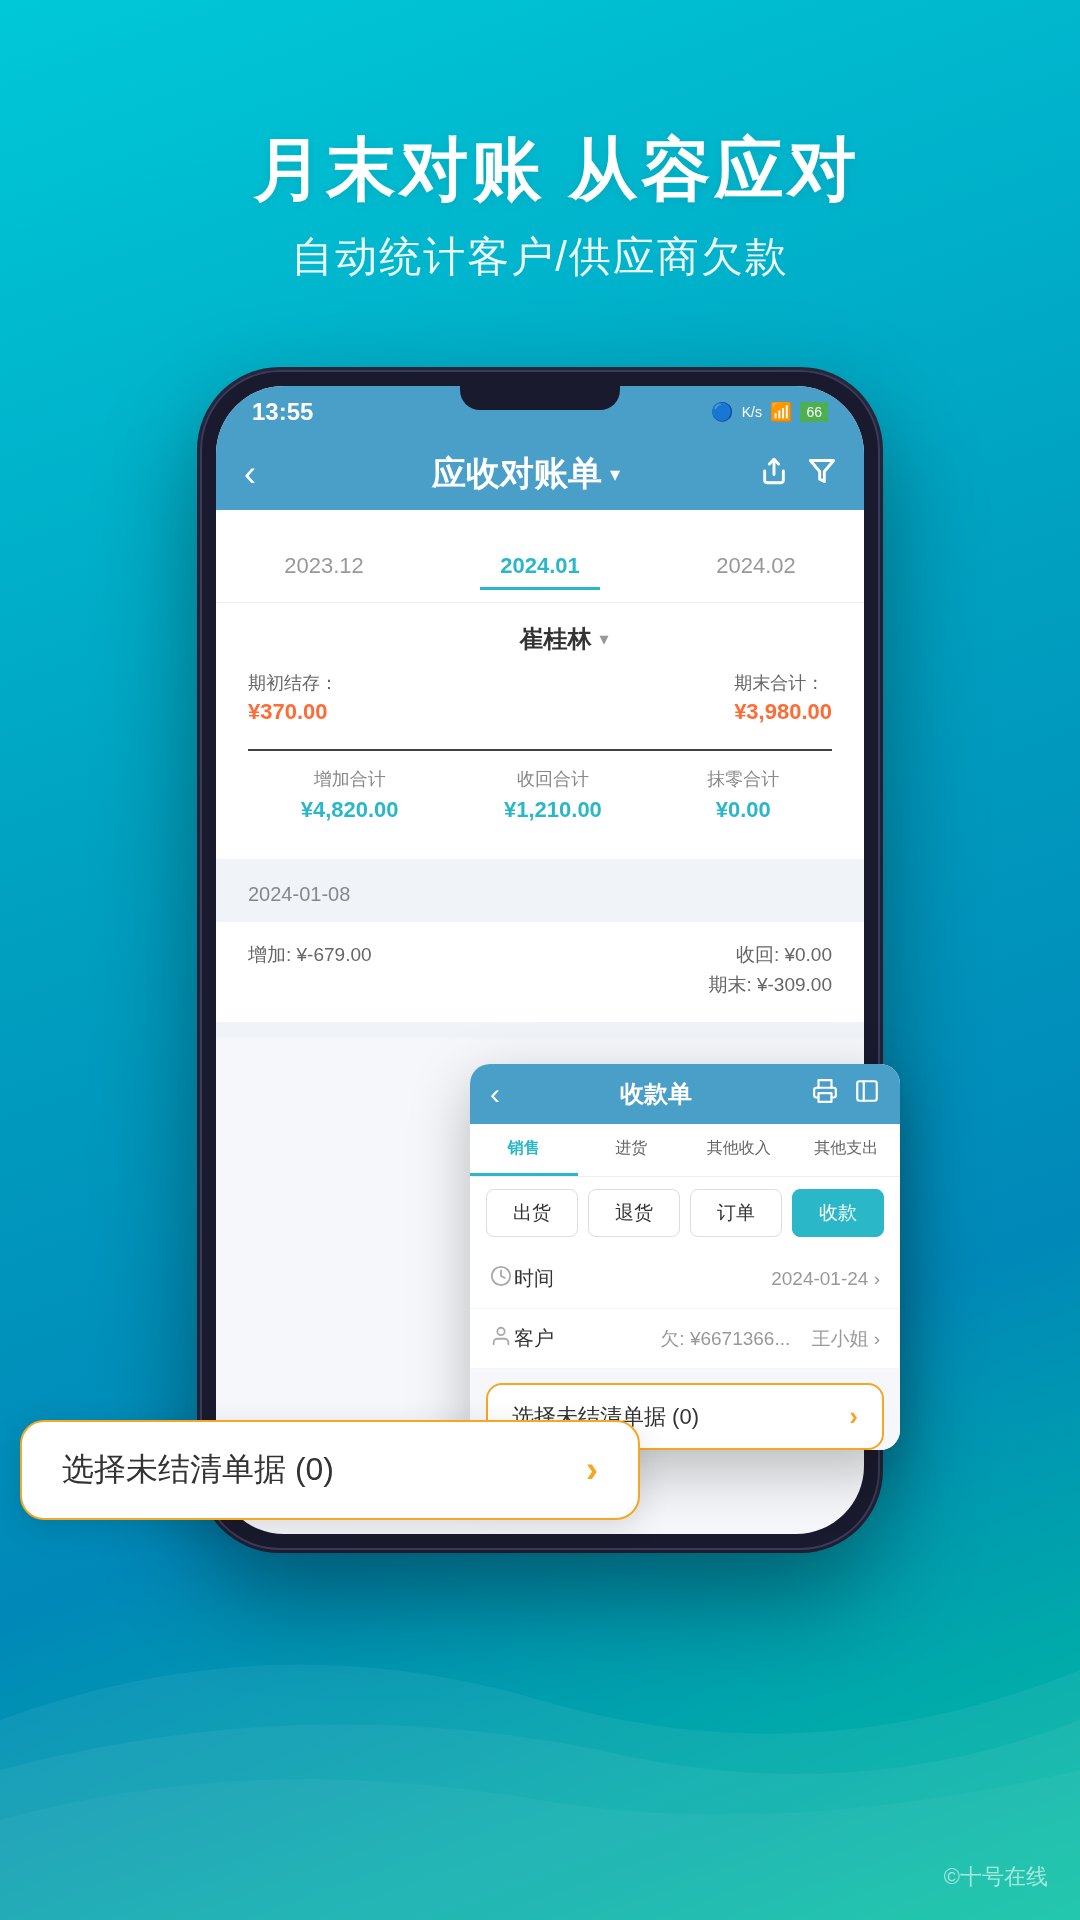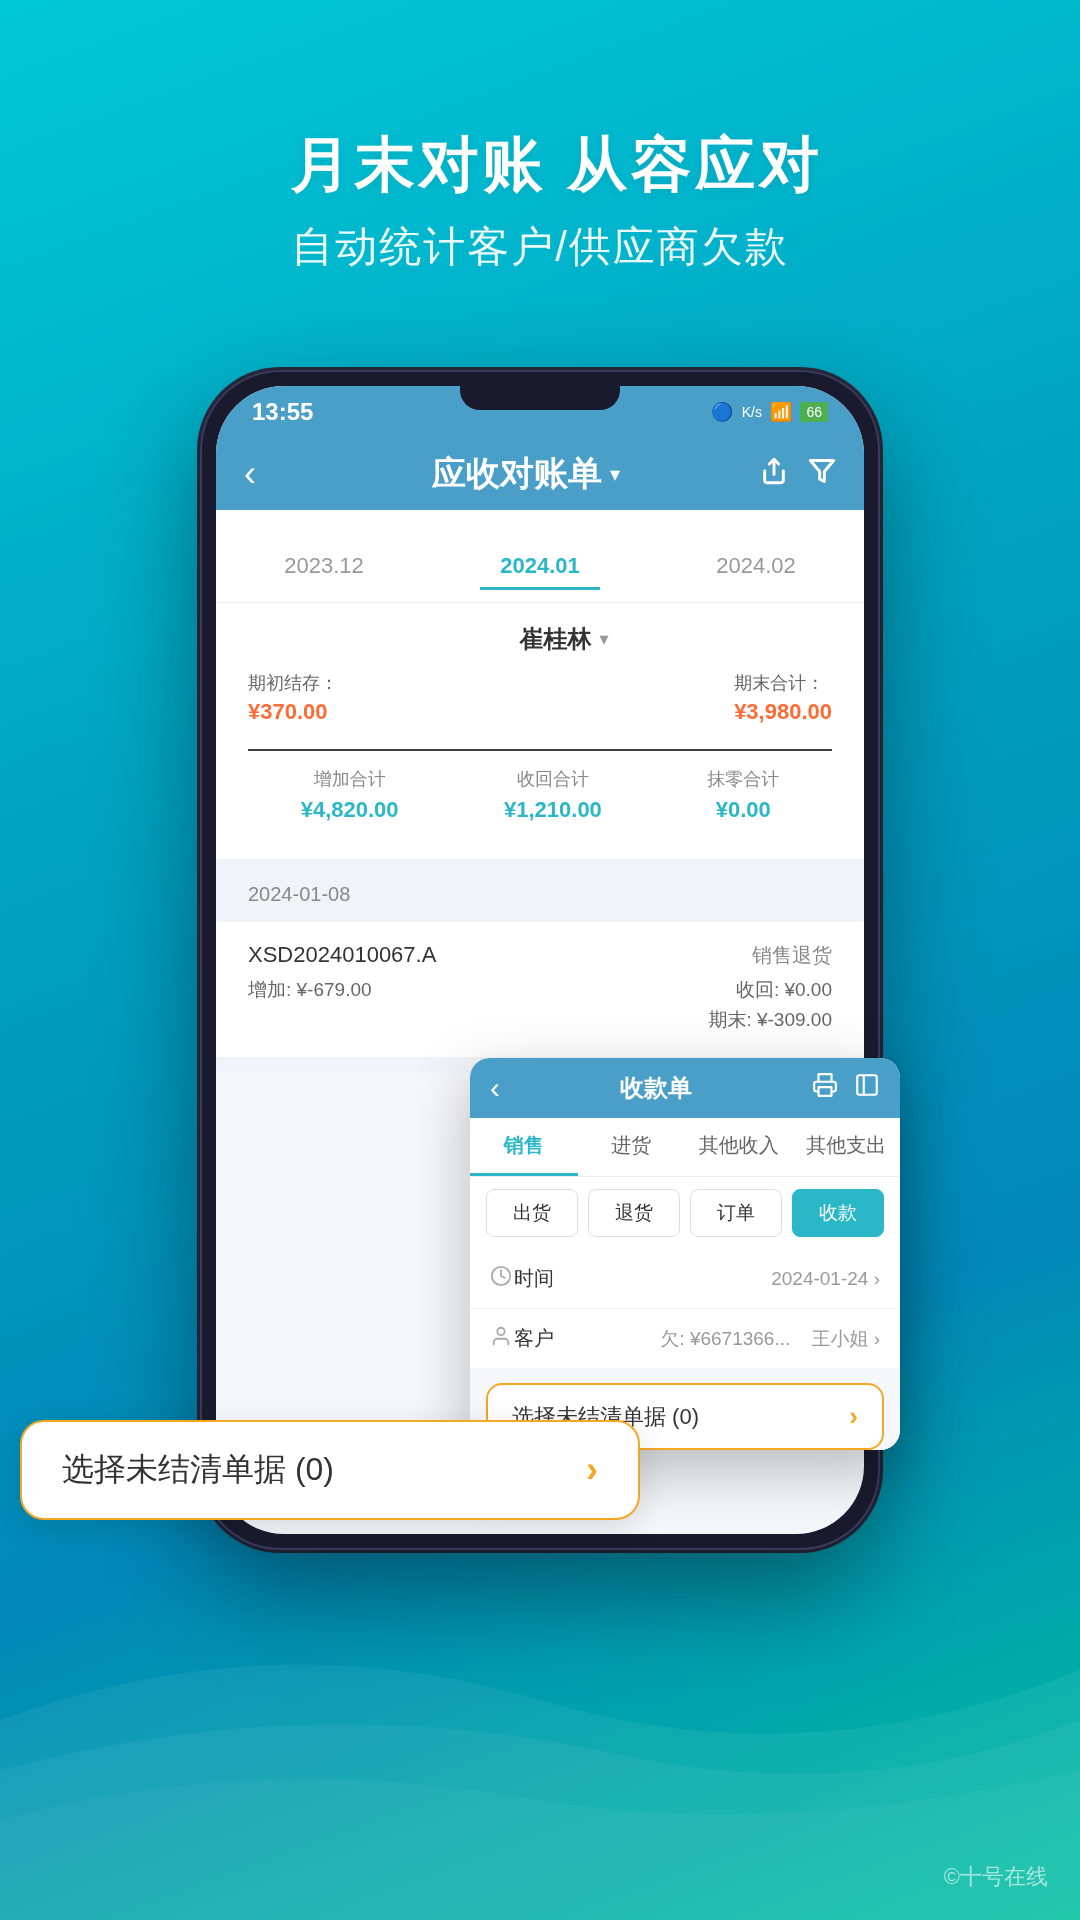--- a/index.html
+++ b/index.html
@@ -25,21 +25,21 @@
     }
 
     
     .hero-section {
       text-align: center;
       padding-top: 130px;
       padding-bottom: 60px;
     }
 
     .hero-title {
-      font-size: 60px;
+      font-size: 69px;
       font-weight: 700;
       color: #fff;
       letter-spacing: 4px;
       line-height: 1.15;
       text-shadow: 0 2px 12px rgba(0,0,0,0.08);
       margin-left: 34px;
     }
 
     .hero-subtitle {
       font-size: 42px;
@@ -348,21 +348,21 @@
     .sub-tabs {
       display: flex;
       border-bottom: 1px solid #eee;
       background: #fff;
     }
 
     .sub-tab {
       flex: 1;
       text-align: center;
       padding: 14px 0;
-      font-size: 20px;
+      font-size: 16px;
       color: #666;
     }
 
     .sub-tab.active {
       color: #2ab8c8;
       border-bottom: 3px solid #2ab8c8;
       font-weight: 600;
     }
 
     
@@ -557,24 +557,20 @@
             <div class="stat-item">
               <span class="stat-label">抹零合计</span>
               <span class="stat-value">¥0.00</span>
             </div>
           </div>
         </div>
 
         <div class="transaction-section">
           <div class="date-header">2024-01-08</div>
           <div class="transaction-card">
-            <div class="transaction-header">
-              <span class="transaction-id">XSD2024010067.A</span>
-              <span class="transaction-type">销售退货</span>
-            </div>
             <div class="transaction-details">
               <span class="transaction-increase">增加: ¥-679.00</span>
               <div class="transaction-right">
                 <span>收回: ¥0.00</span>
                 <span>期末: ¥-309.00</span>
               </div>
             </div>
           </div>
         </div>
 

